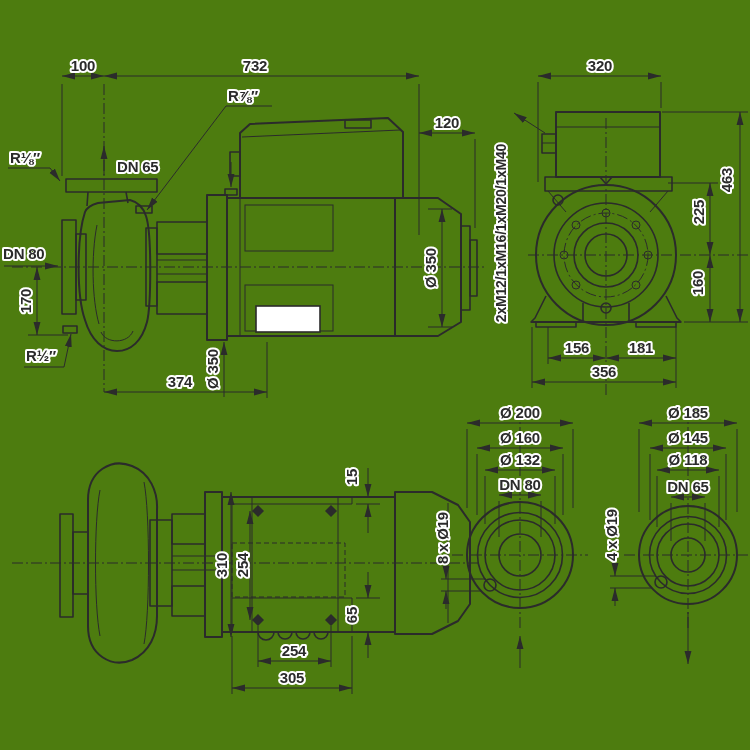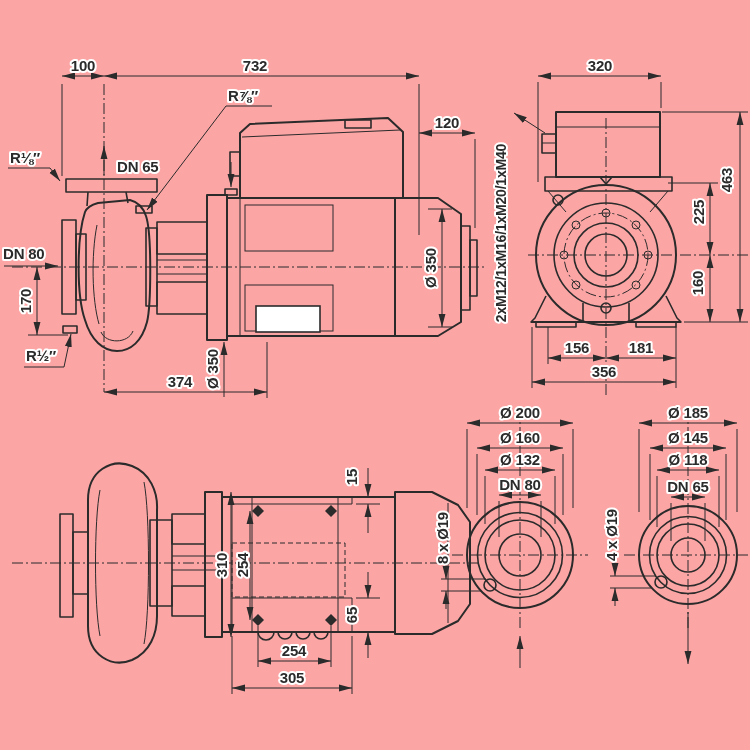--- a/index.html
+++ b/index.html
@@ -1,16 +1,16 @@
 <!DOCTYPE html>
 <html><head>
 <meta charset="utf-8">
 <style>
   html,body{margin:0;padding:0;background:#ffffff;}
-  .stage{width:750px;height:750px;background:#fca5a5;position:relative;font-family:"Liberation Sans","DejaVu Sans",sans-serif;}
+  .stage{width:750px;height:750px;background:#4d7c0f;position:relative;font-family:"Liberation Sans","DejaVu Sans",sans-serif;}
   svg{display:block}
   .o{stroke:#2b2b2b;fill:none;stroke-width:1.6;stroke-linejoin:round;}
   .o2{stroke:#2b2b2b;fill:none;stroke-width:2;stroke-linejoin:round;}
   .t{stroke:#2b2b2b;fill:none;stroke-width:1;}
   .cl{stroke:#2b2b2b;fill:none;stroke-width:1;stroke-dasharray:11 3 2 3;}
   .hid{stroke:#2b2b2b;fill:none;stroke-width:1;stroke-dasharray:5 3;}
   .wf{fill:#ffffff;stroke:#2b2b2b;stroke-width:1.6;}
   .blk{fill:#2b2b2b;stroke:none;}
   .dim{font-size:15px;font-weight:700;fill:#2b2b2b;letter-spacing:-0.2px;
        paint-order:stroke fill;stroke:#ffffff;stroke-width:4px;stroke-linejoin:round;}

